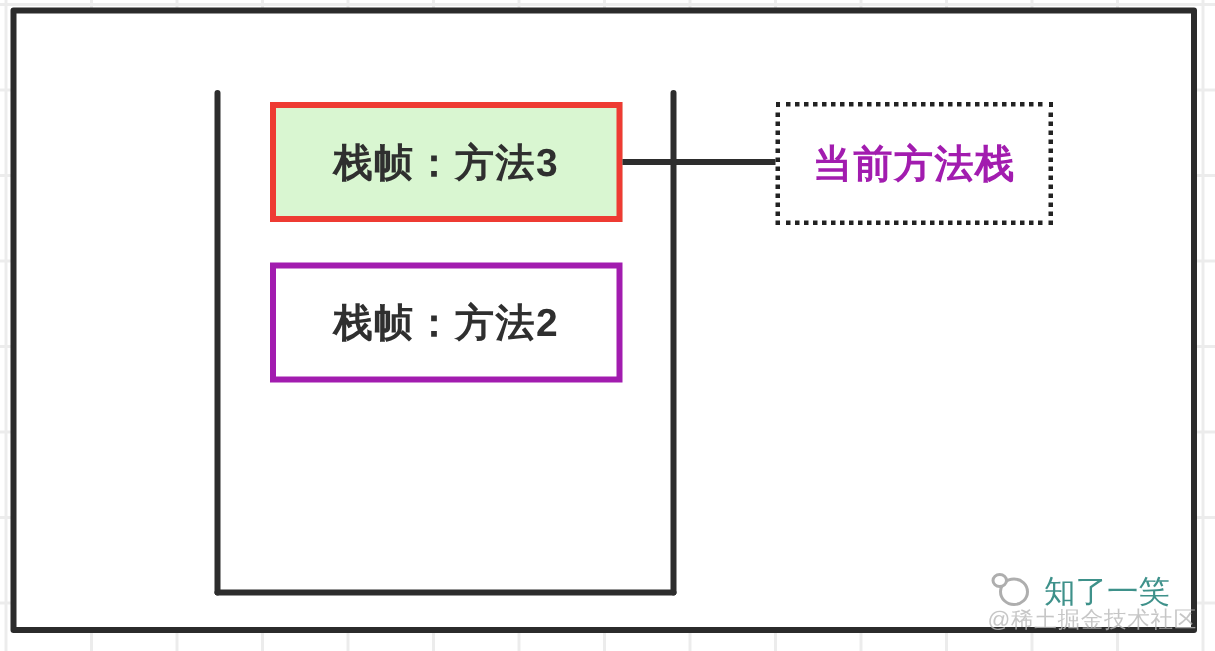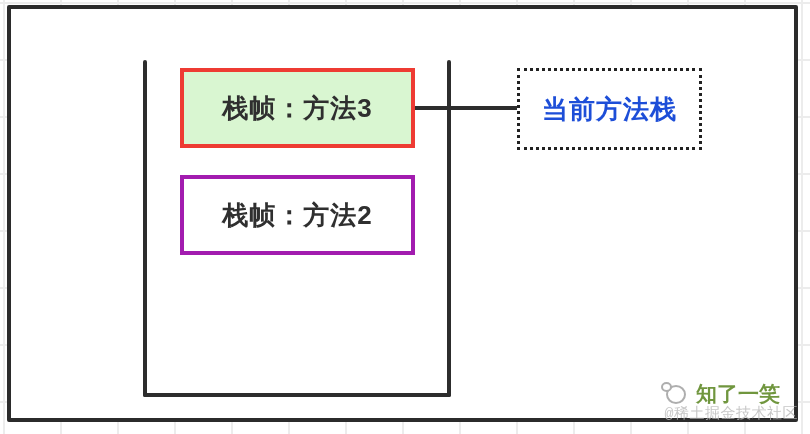--- a/index.html
+++ b/index.html
@@ -57,21 +57,21 @@
     width: 103px; height: 4px;
     background: #2d2d2d;
   }
   .callout-box {
     position: absolute;
     left: 517px; top: 68px;
     width: 185px; height: 82px;
     border: 3px dotted #222222;
     background: #ffffff;
     display: flex; align-items: center; justify-content: center;
-    font-size: 26px; font-weight: bold; color: #1d4ed8;
+    font-size: 26px; font-weight: bold; color: #a21caf;
     letter-spacing: 1px;
   }
 
   
   .watermark {
     position: absolute;
     right: 12px; bottom: 8px;
     width: 170px; height: 46px;
     z-index: 5;
     opacity: 0.8;
@@ -86,27 +86,27 @@
     width: 20px; height: 19px;
     border: 2px solid #9a9a9a; border-radius: 50%;
   }
   .wm-logo .c2 {
     position: absolute; left: 1px; top: 0;
     width: 11px; height: 10px;
     border: 2px solid #9a9a9a; border-radius: 50%;
     background: #fff;
   }
   .wm-name {
-    font-size: 21px; font-weight: bold; color: #4d7c0f;
+    font-size: 21px; font-weight: normal; color: #0f766e;
     white-space: nowrap;
   }
   .wm-community {
     position: absolute; right: 0; top: 24px;
     font-size: 15px; color: #b9b9b9;
-    white-space: nowrap; letter-spacing: 0.5px; font-family: Liberation Mono, monospace;
+    white-space: nowrap; letter-spacing: 0.5px;
   }
 </style>
 </head>
 <body>
 
 <div id="canvas">
   <div class="grid-bg"></div>
 
   <div class="outer-box"></div>
 

